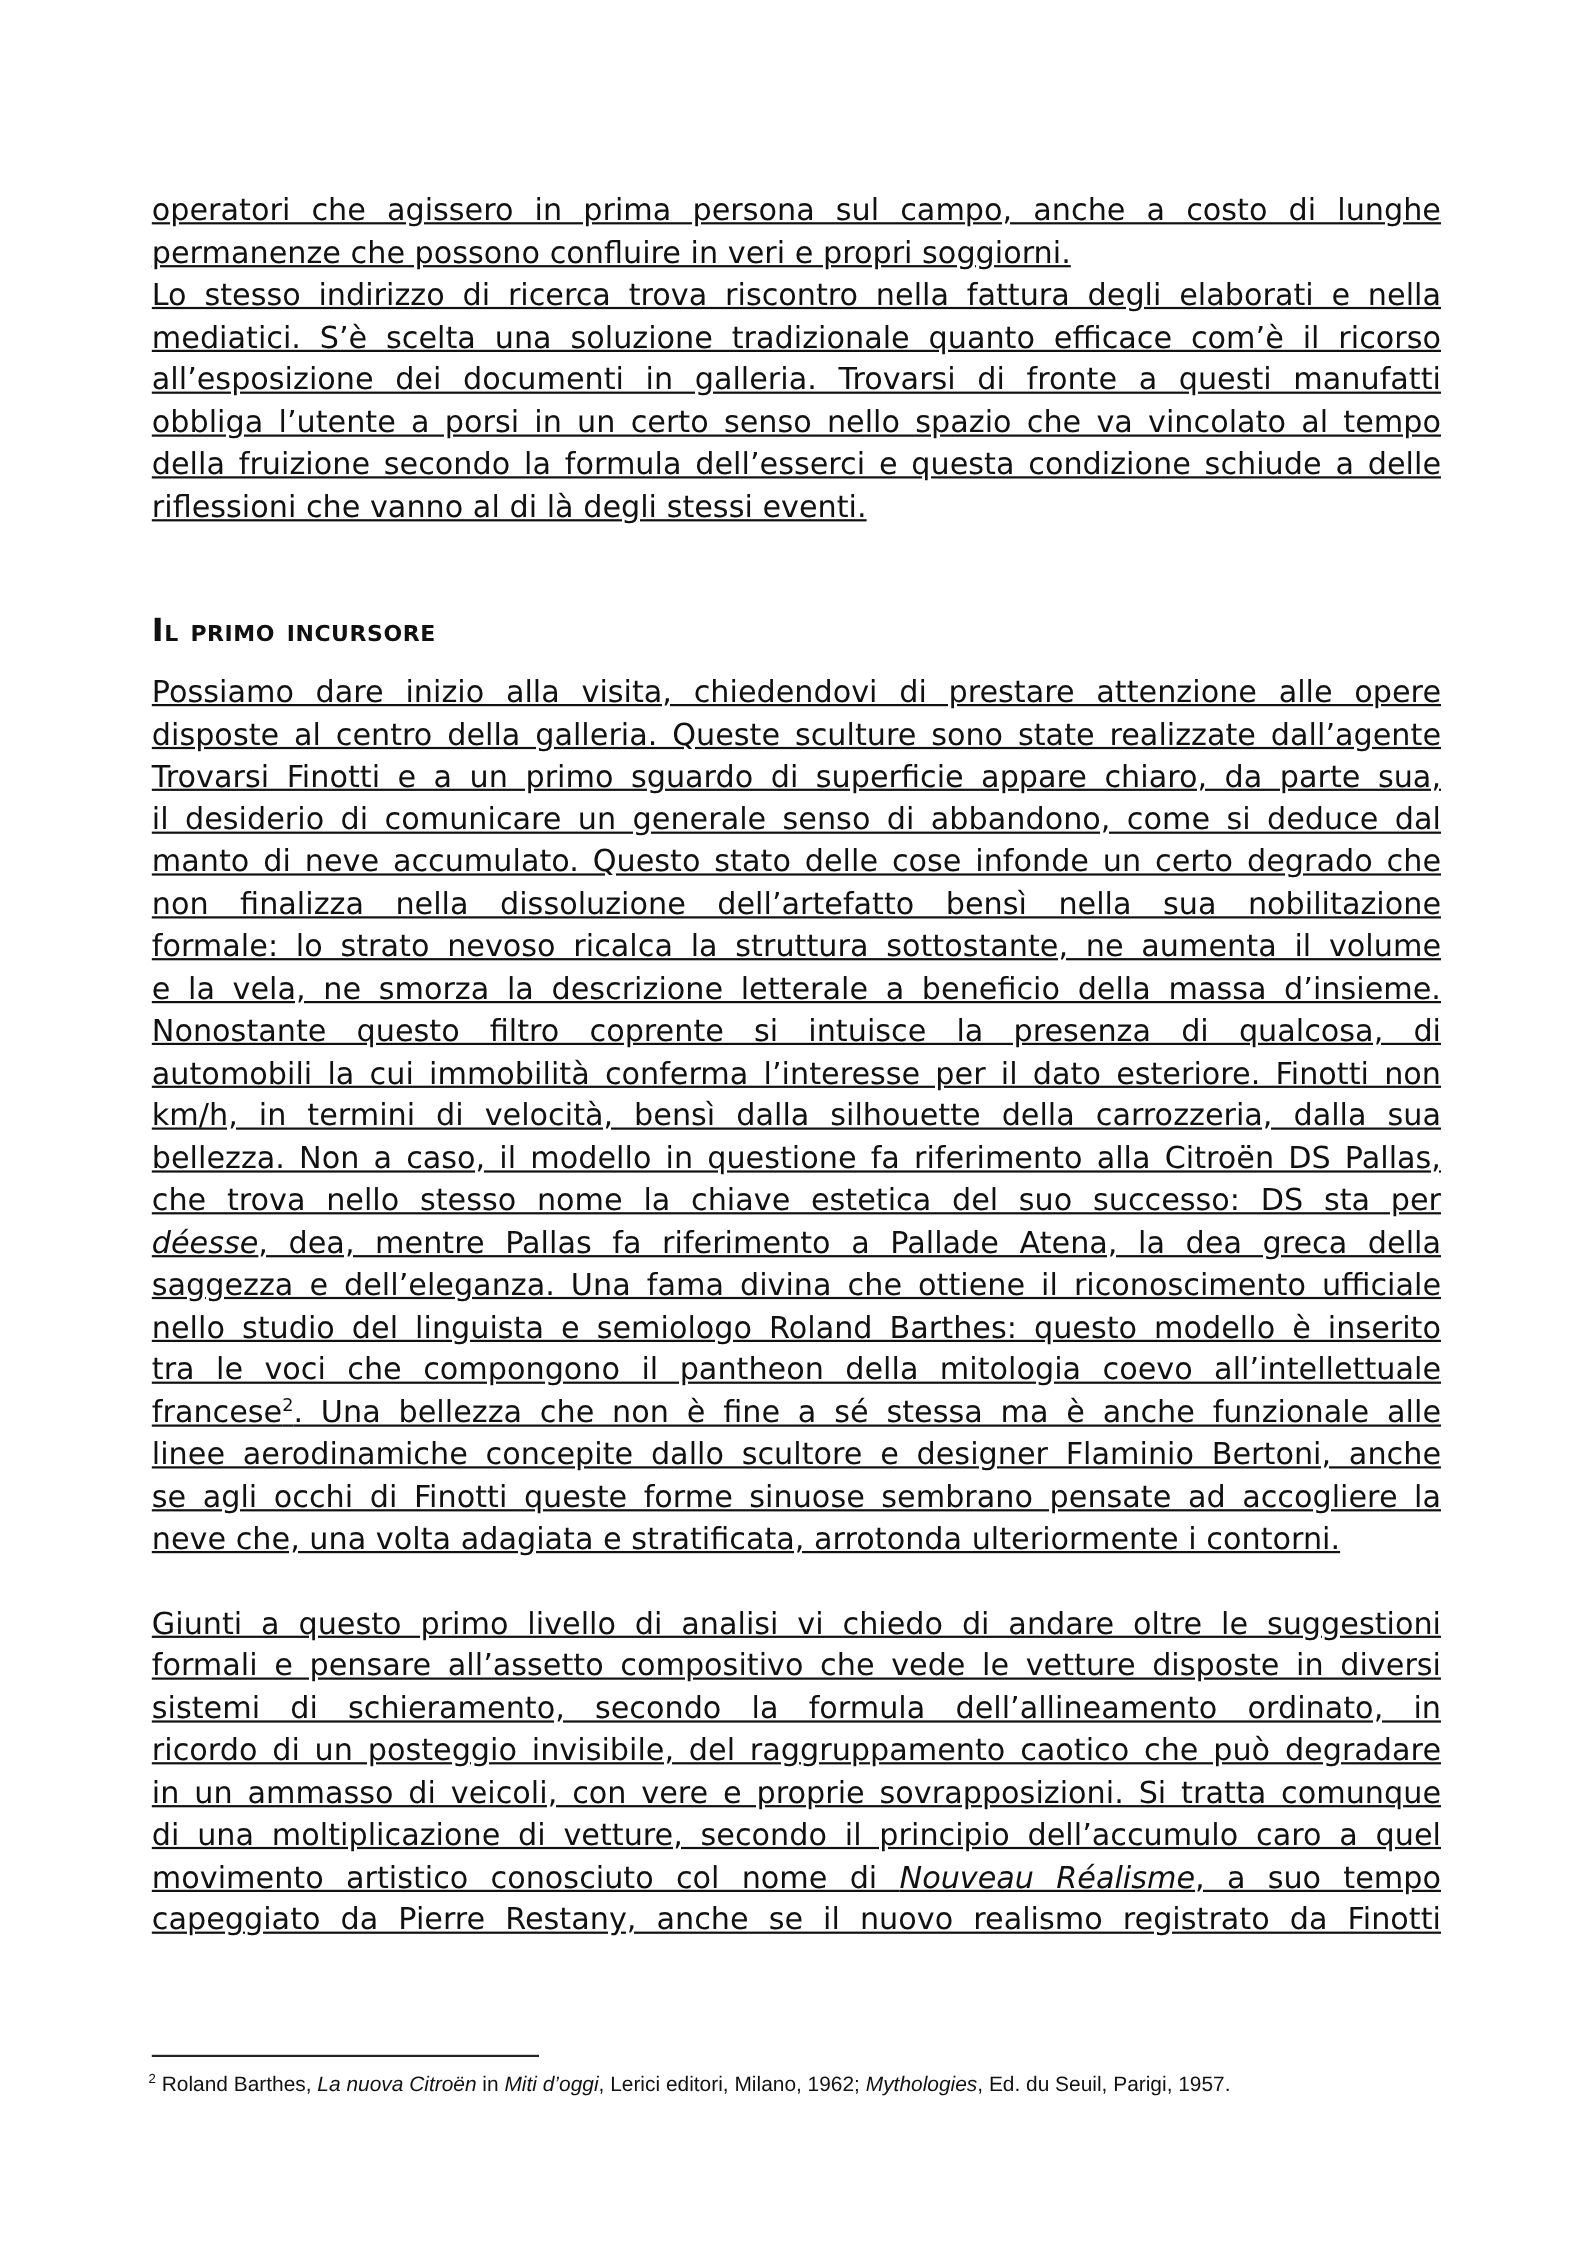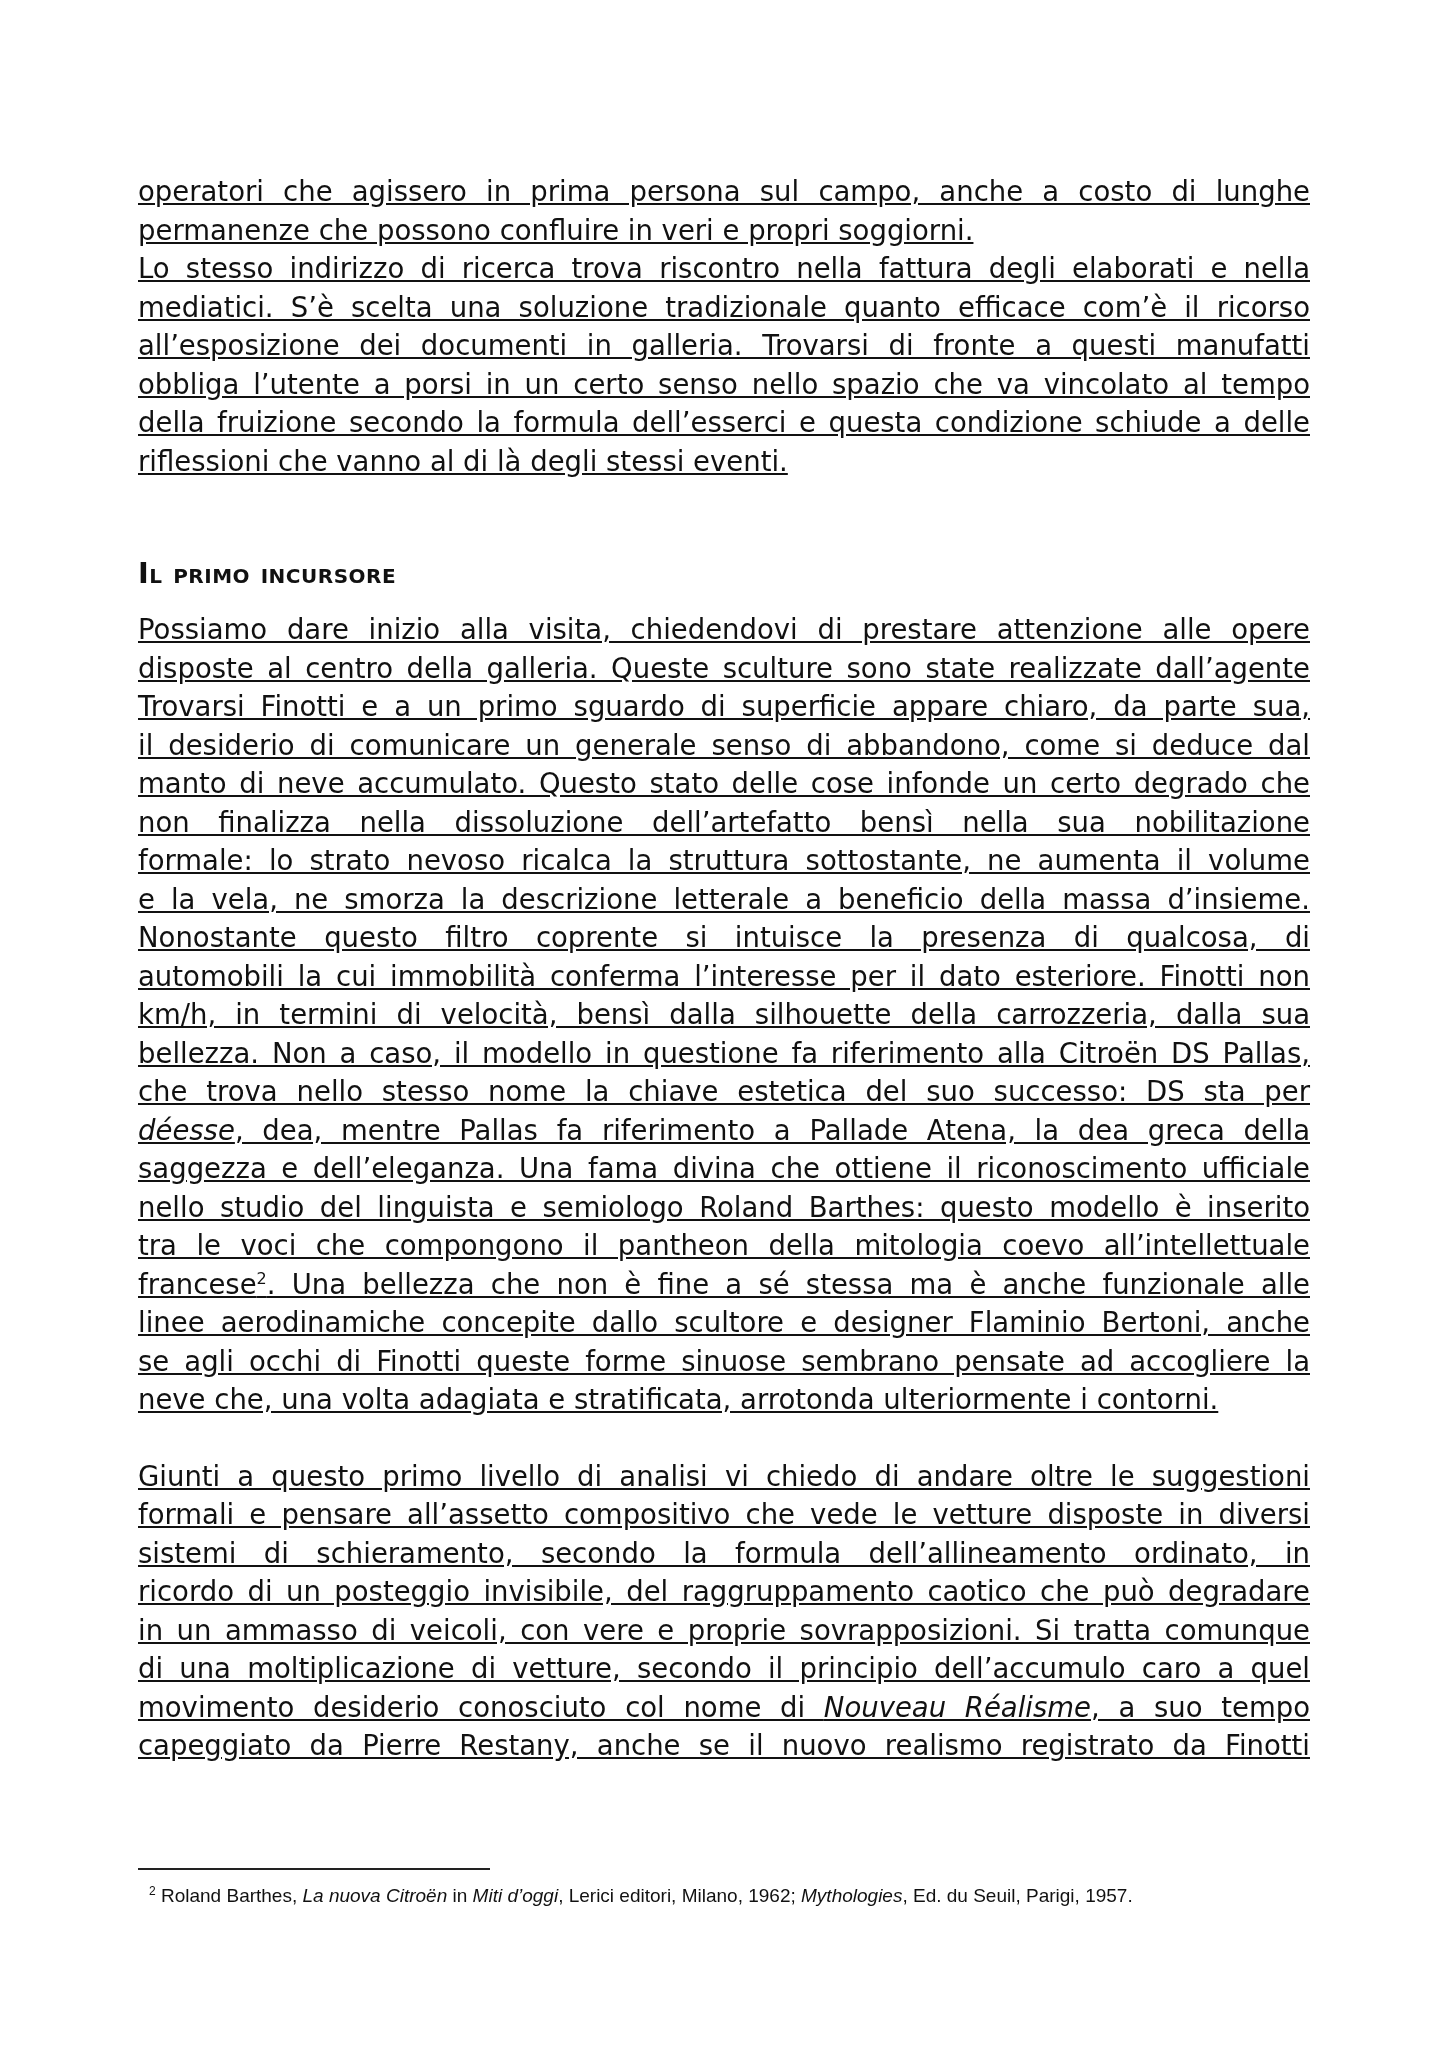--- a/index.html
+++ b/index.html
@@ -34,21 +34,21 @@
   .footnote-rule {
     position: absolute;
     left: 138px;
     top: 1868px;
     width: 352px;
     height: 0;
     border-top: 2px solid #222222;
   }
   .footnote {
     position: absolute;
-    left: 149px;
+    left: 135px;
     top: 1883px;
     width: 1200px;
     font-family: "Liberation Sans", sans-serif;
     font-size: 19px;
     line-height: 26px;
     color: #111111;
     white-space: nowrap;
   }
   .footnote sup { font-size: 12px; vertical-align: 7px; }
 </style>
@@ -101,19 +101,19 @@
 
   <div class="gap-para"></div>
 
   <p class="para">
     <span class="line">Giunti a questo primo livello di analisi vi chiedo di andare oltre le suggestioni</span>
     <span class="line">formali e pensare all’assetto compositivo che vede le vetture disposte in diversi</span>
     <span class="line">sistemi di schieramento, secondo la formula dell’allineamento ordinato, in</span>
     <span class="line">ricordo di un posteggio invisibile, del raggruppamento caotico che può degradare</span>
     <span class="line">in un ammasso di veicoli, con vere e proprie sovrapposizioni. Si tratta comunque</span>
     <span class="line">di una moltiplicazione di vetture, secondo il principio dell’accumulo caro a quel</span>
-    <span class="line"><span>movimento desiderio conosciuto col nome di </span><em>Nouveau Réalisme</em><span>, a suo tempo</span></span>
+    <span class="line"><span>movimento artistico conosciuto col nome di </span><em>Nouveau Réalisme</em><span>, a suo tempo</span></span>
     <span class="line">capeggiato da Pierre Restany, anche se il nuovo realismo registrato da Finotti</span>
   </p>
 </div>
 
 <div class="footnote-rule"></div>
 <div class="footnote"><sup>2</sup><span> Roland Barthes, </span><em>La nuova Citroën</em><span> in </span><em>Miti d’oggi</em><span>, Lerici editori, Milano, 1962; </span><em>Mythologies</em><span>, Ed. du Seuil, Parigi, 1957.</span></div>
 
 </body></html>

